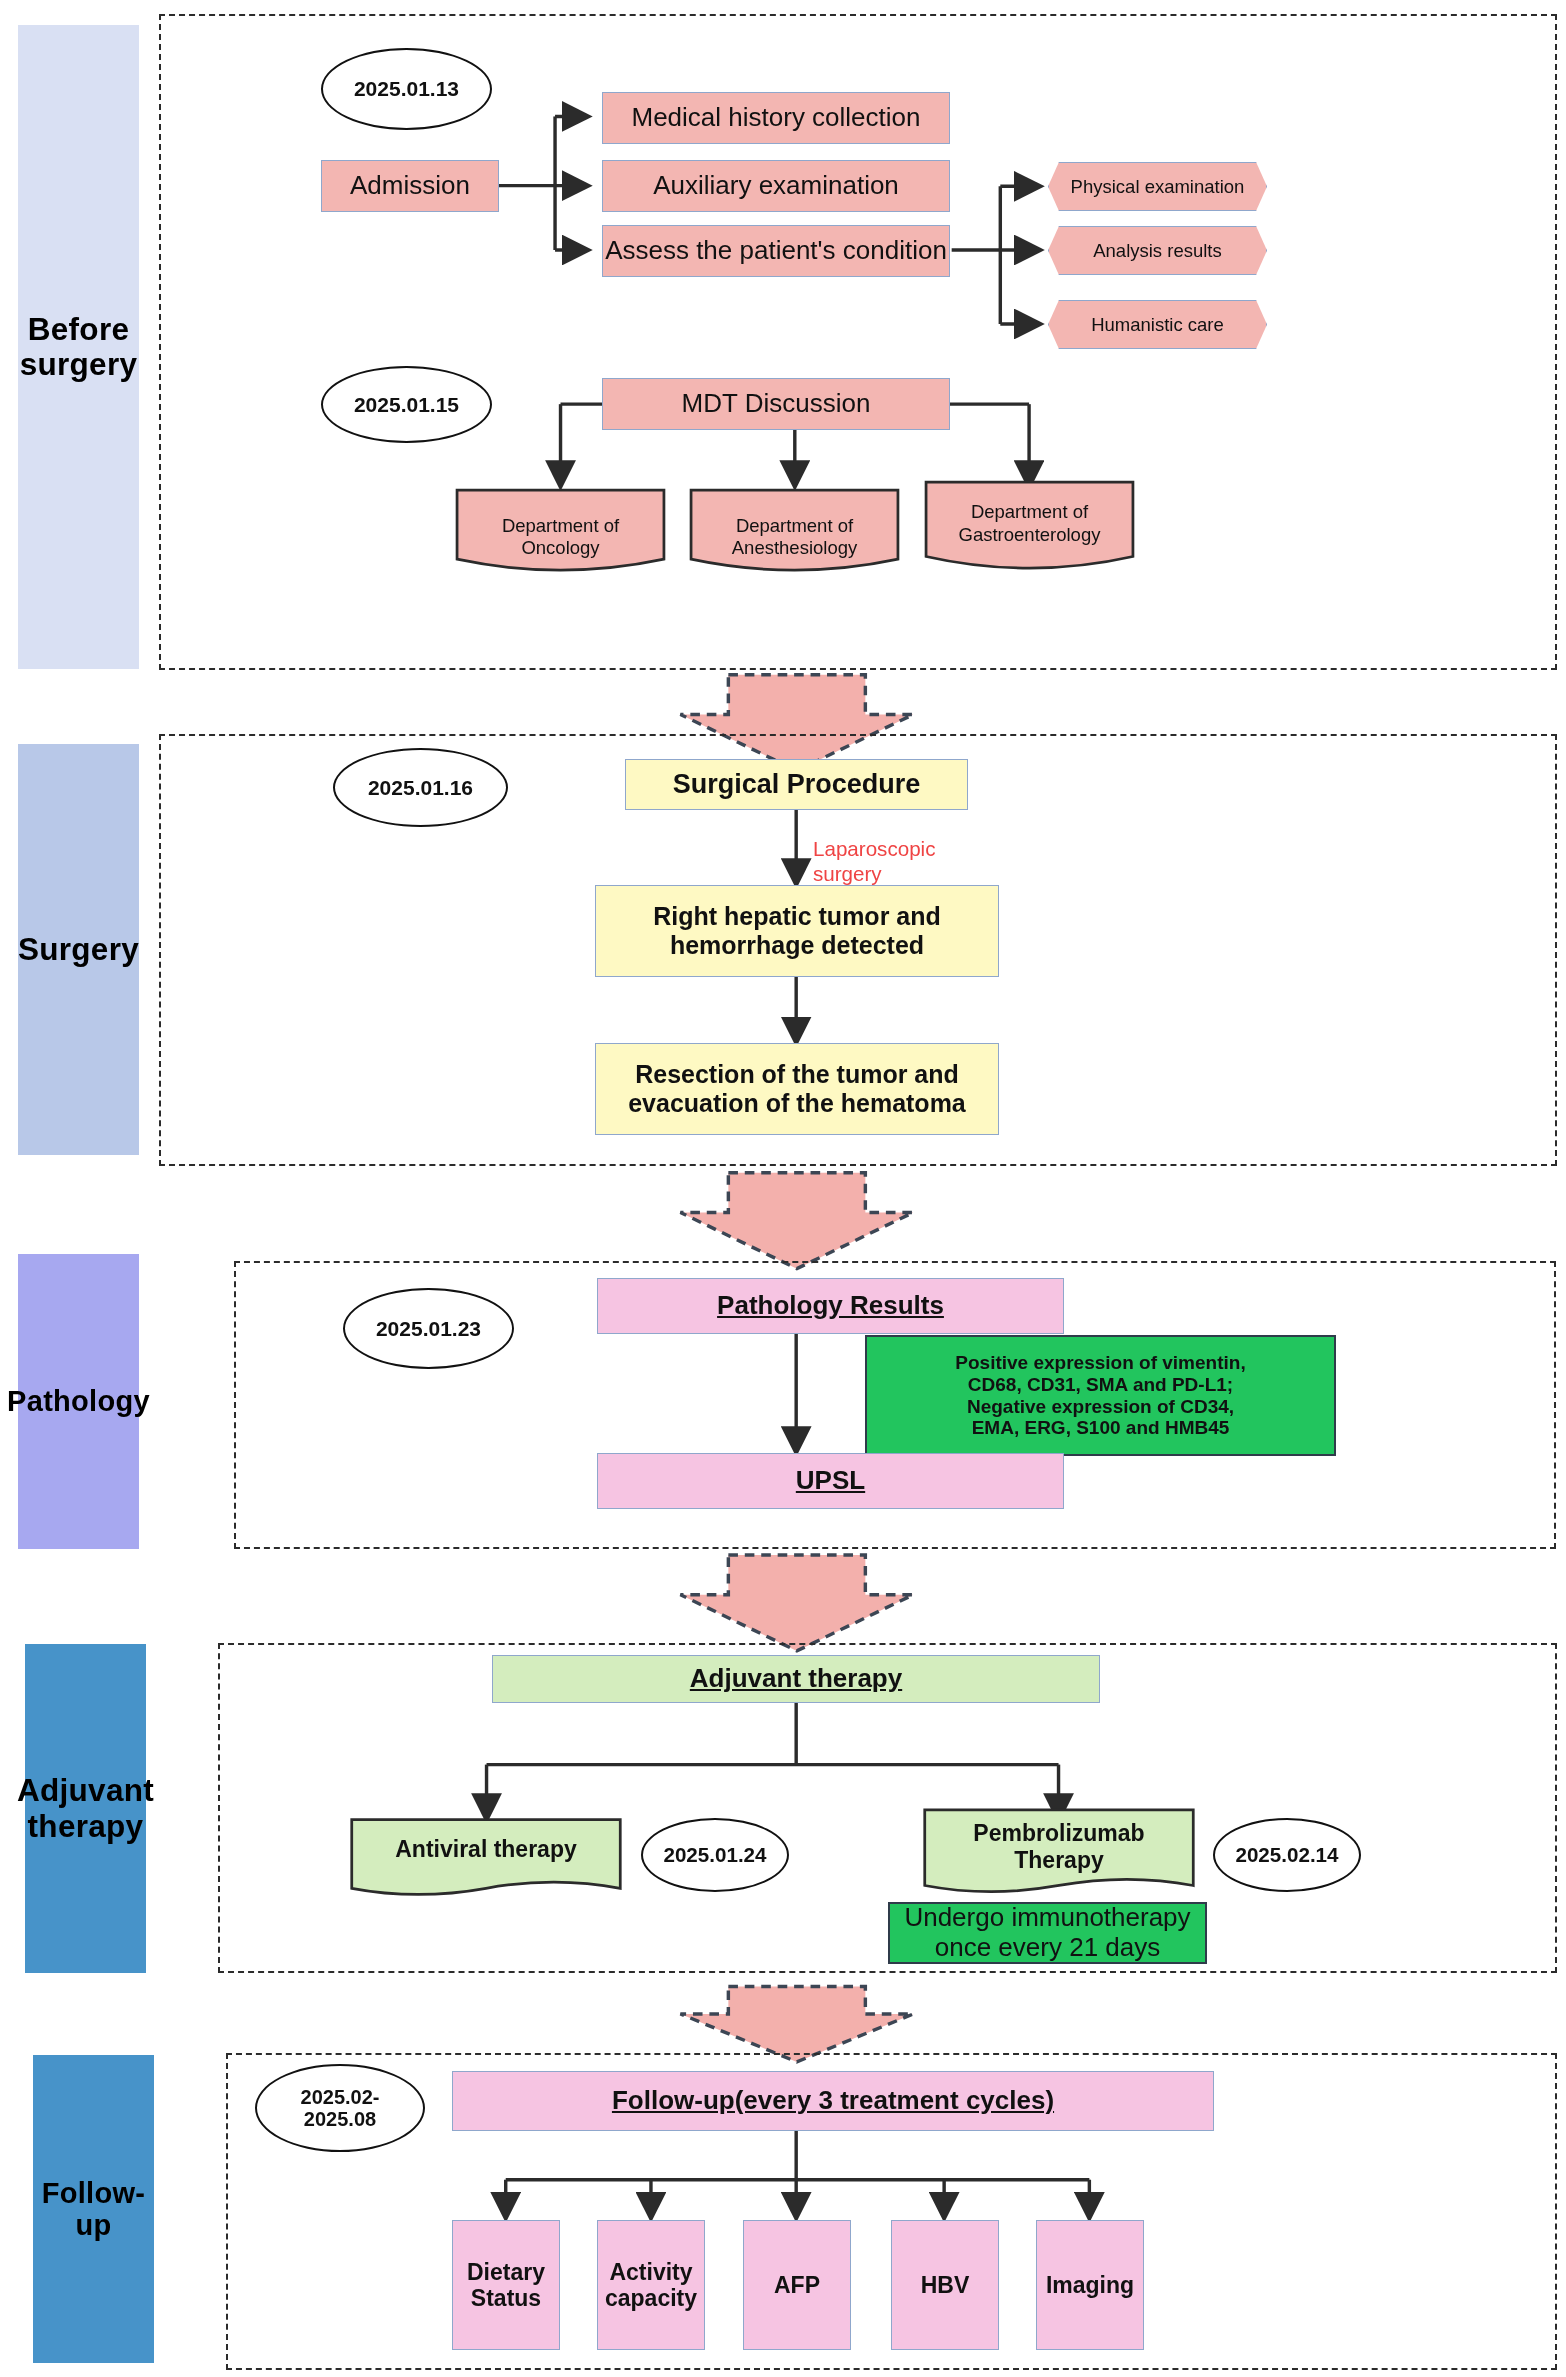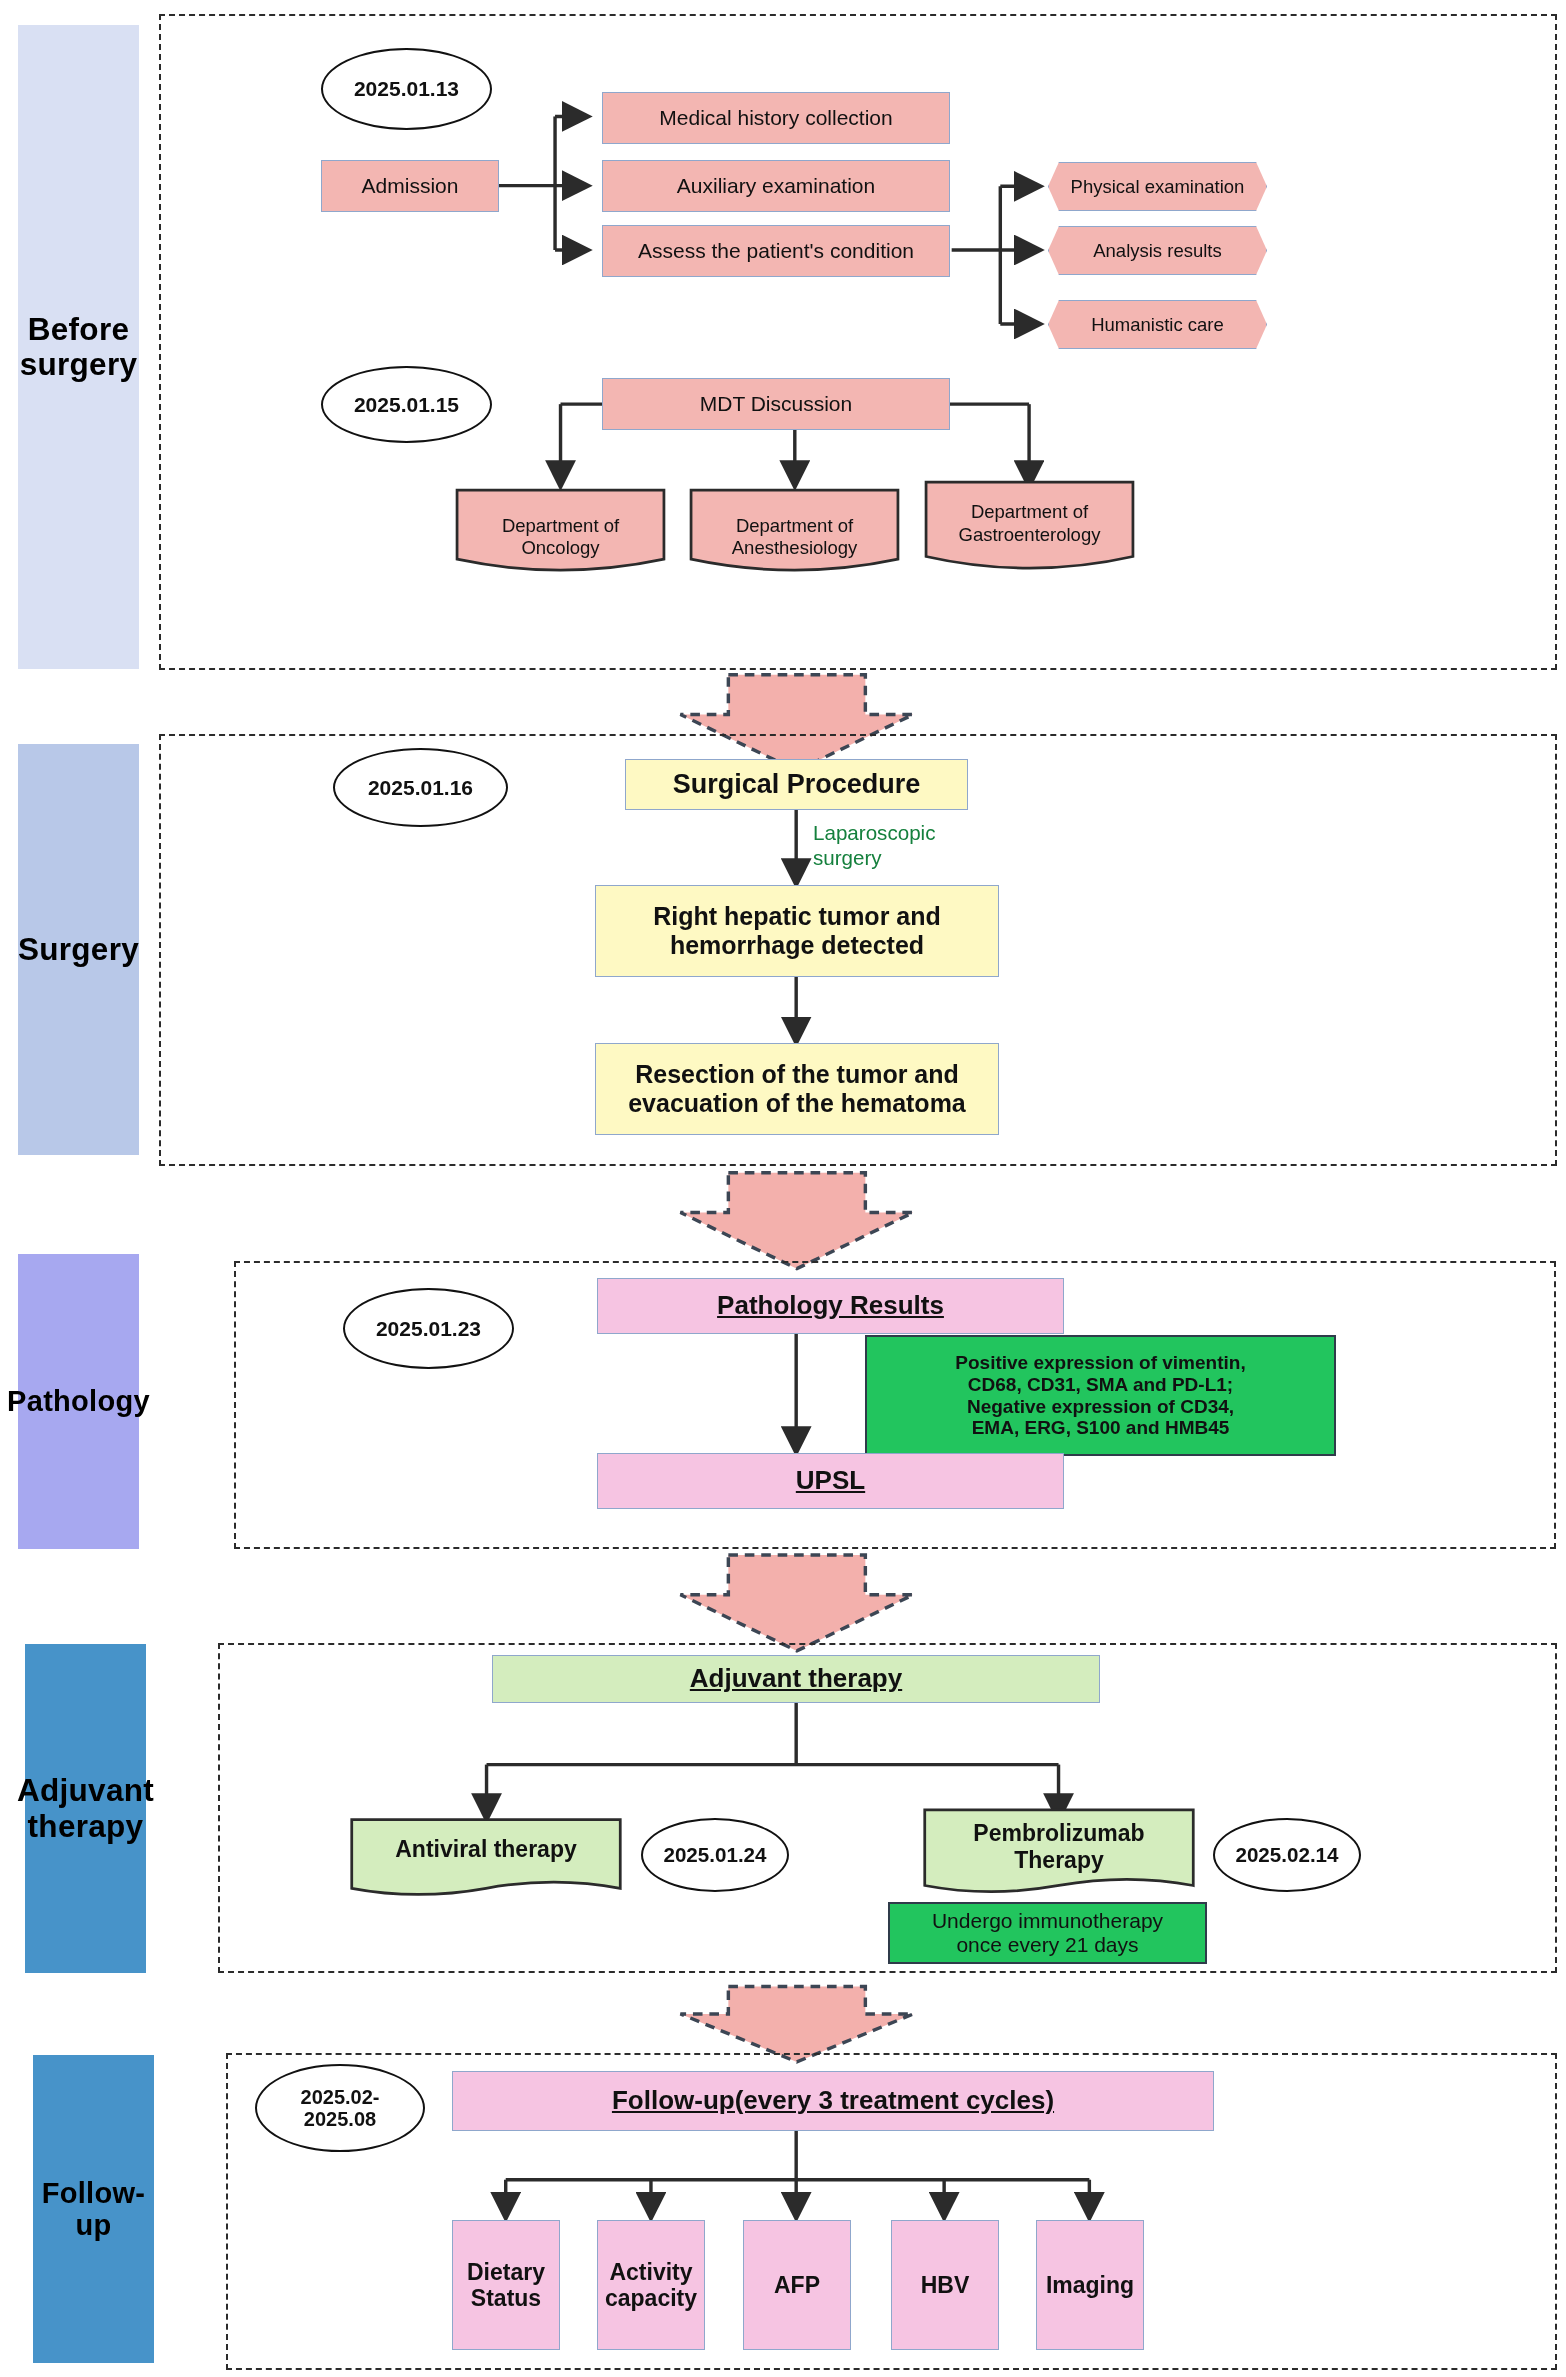--- a/index.html
+++ b/index.html
@@ -30,21 +30,21 @@
   .box{
     display:flex;align-items:center;justify-content:center;text-align:center;
     color:#111;line-height:1.15;
   }
   .box.pink   {background:#F3B6B2;border:1.4px solid #8FA7CC;}
   .box.peach  {background:#fef9c3;border:1.4px solid #8FA7CC;}
   .box.magenta{background:#F6C4E2;border:1.4px solid #8FA7CC;}
   .box.green  {background:#D4EDBE;border:1.4px solid #8FA7CC;}
   .box.plain  {background:#22c55e;border:2.1px solid #2f3b4a;}
   .f28{font-size:19px;}
-  .f30{font-size:21px;}
+  .f30{font-size:26px;}
   .f34{font-size:23px;font-weight:bold;}
   .f36{font-size:25px;font-weight:bold;}
   .f38{font-size:26px;font-weight:bold;text-decoration:underline;}
   .f40{font-size:27px;font-weight:bold;}
   .bold{font-weight:bold;}
 
   
   .hexbox{
     background:#F3B6B2;border:1.4px solid #8FA7CC;
     display:flex;align-items:center;justify-content:center;text-align:center;
@@ -64,21 +64,21 @@
   .waveshape{position:absolute;}
   .waveshape .lbl{
     position:absolute;left:0;right:0;top:22%;
     text-align:center;font-weight:bold;font-size:23px;color:#111;line-height:1.15;
     pointer-events:none;
   }
 
   
   .svglayer{position:absolute;left:0;top:0;width:1567px;height:2377px;pointer-events:none;}
 
-  .free-label{position:absolute;text-align:center;font-size:19px;color:#15803d;line-height:1.2;}
+  .free-label{position:absolute;text-align:center;font-size:19px;color:#ef4444;line-height:1.2;margin-top:16px;}
 </style>
 </head>
 <body>
 
 <div id="page">
 
   <svg class="svglayer" viewBox="0 0 2287 3470">
     <defs>
       <marker id="ah" markerWidth="9" markerHeight="9" refX="7.6" refY="4.5" orient="auto">
         <path d="M0,0 L9,4.5 L0,9 z" fill="#2b2b2b"></path>

